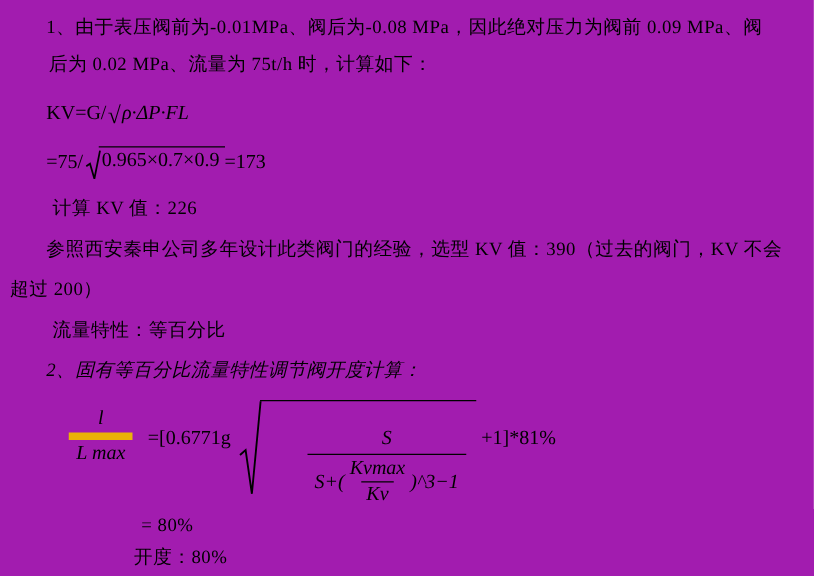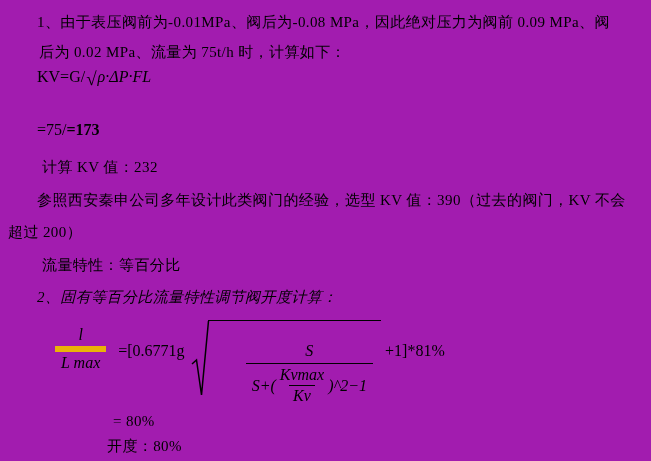--- a/index.html
+++ b/index.html
@@ -43,32 +43,38 @@
 </style>
 </head>
 <body>
 
 <div class="page">
 
   <div class="line" style="left:37px; top:13px;">1、由于表压阀前为-0.01MPa、阀后为-0.08 MPa，因此绝对压力为阀前 0.09 MPa、阀</div>
 
   <div class="line" style="left:39px; top:43px;">后为 0.02 MPa、流量为 75t/h 时，计算如下：</div>
 
-  <div class="formula math" style="left:37px; top:68px;justify-content:center;">
+  <div class="formula math" style="left:37px; top:82px;justify-content:center;">
     <span>KV=G/</span>
     <span class="sqrt-glyph">√</span>
     <span class="it">ρ·ΔP·FL</span>
   </div>
 
   <div class="formula math" style="left:37px; top:117px;">
     <span style="margin-top:4px;text-align:center;">=75/</span>
-    <span style="margin-top:4px;font-weight:bold;">=173</span>
+    <span class="sqrt-s">
+      <svg width="13" height="26" viewBox="0 0 13 26">
+        <path d="M1 14 L4 12 L7.5 24 L12 1.5" stroke="#000" stroke-width="1.4" fill="none"></path>
+      </svg>
+      <span class="rad-over">0.965×0.7×0.9</span>
+    </span>
+    <span style="margin-top:4px;">=173</span>
   </div>
 
-  <div class="line" style="left:42px; top:158px;">计算 KV 值：232</div>
+  <div class="line" style="left:42px; top:158px;">计算 KV 值：226</div>
 
   <div class="line" style="left:37px; top:191px;">参照西安秦申公司多年设计此类阀门的经验，选型 KV 值：390（过去的阀门，KV 不会</div>
 
   <div class="line" style="left:8px; top:223px;">超过 200）</div>
 
   <div class="line" style="left:42px; top:256px;">流量特性：等百分比</div>
 
   <div class="line" style="left:37px; top:288px;font-style:italic;">2、固有等百分比流量特性调节阀开度计算：</div>
 
   <div class="formula math f3">
@@ -83,21 +89,21 @@
       </svg>
       <span class="bigrad">
         <span class="frac outer-frac">
           <span class="fnum it">S</span>
           <span class="fden">
             <span class="it">S+(</span>
             <span class="frac inner-frac">
               <span class="fnum it">Kvmax</span>
               <span class="fden it">Kv</span>
             </span>
-            <span class="it">)^2−1</span>
+            <span class="it">)^3−1</span>
           </span>
         </span>
       </span>
     </span>
     <span class="post">+1]*81%</span>
   </div>
 
   <div class="line" style="left:113px; top:412px;">= 80%</div>
 
   <div class="line" style="left:107px; top:437px;">开度：80%</div>

